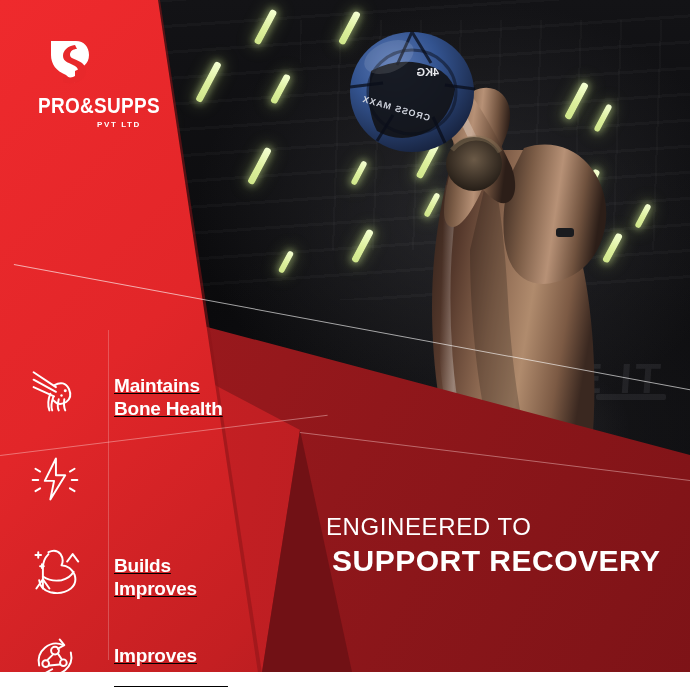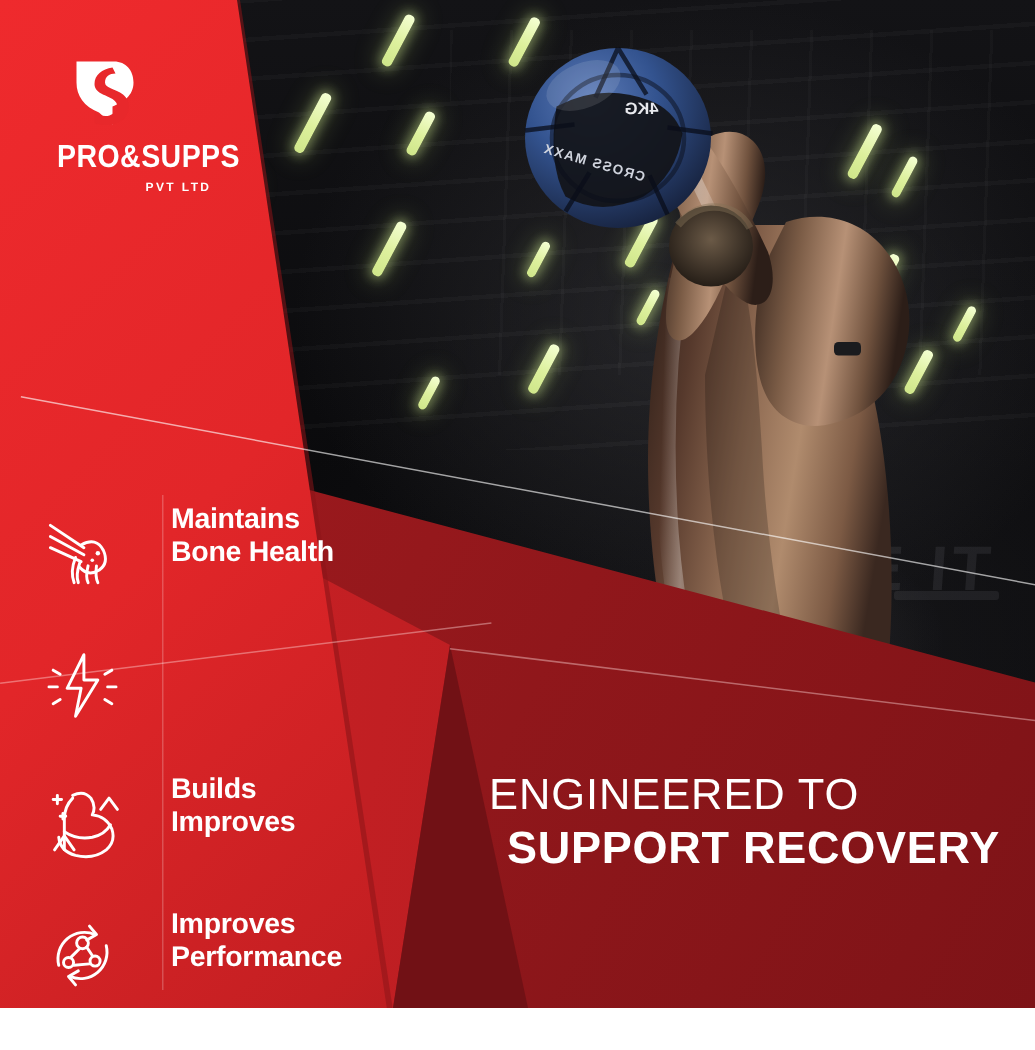--- a/index.html
+++ b/index.html
@@ -137,22 +137,22 @@
     position:absolute; left:24px; top:336px;
     width:250px; z-index:40;
   }
   .divider {
     position:absolute; left:108px; top:330px;
     width:1px; height:330px;
     background:rgba(255,255,255,0.22);
     z-index:39;
   }
   .feat {
-    display:flex; align-items:flex-start;
-    height:84px; margin-bottom:6px;
+    display:flex; align-items:flex-end;
+    height:84px; margin-bottom:6px;text-decoration:underline;
   }
   .feat-icon {
     width:62px; height:62px; flex:0 0 62px;
     display:flex; align-items:center; justify-content:center;
   }
   .feat-icon svg { display:block; }
   .feat-text {
     margin-left:28px;
     color:#ffffff;
     font-size:19px; font-weight:bold;
@@ -160,25 +160,25 @@
     letter-spacing:-0.2px;
     white-space:pre-line;
   }
 
   
   .headline {
     position:absolute; left:326px; top:514px;
     z-index:40; color:#ffffff;
   }
   .headline-l1 {
-    font-size:29px; font-weight:normal; letter-spacing:0.6px; line-height:1.12;
+    font-size:24px; font-weight:normal; letter-spacing:0.6px; line-height:1.12;
   }
   .headline-l2 {
     font-size:30px; font-weight:bold; letter-spacing:0.5px; line-height:1.14;
-    margin-top:3px; margin-left:12px;
+    margin-top:3px; margin-left:6px;
   }
 
   
   .ball-wrap { position:absolute; left:349px; top:31px; width:127px; height:122px; z-index:20; }
 </style>
 </head>
 <body>
 
 <div class="banner">
 

